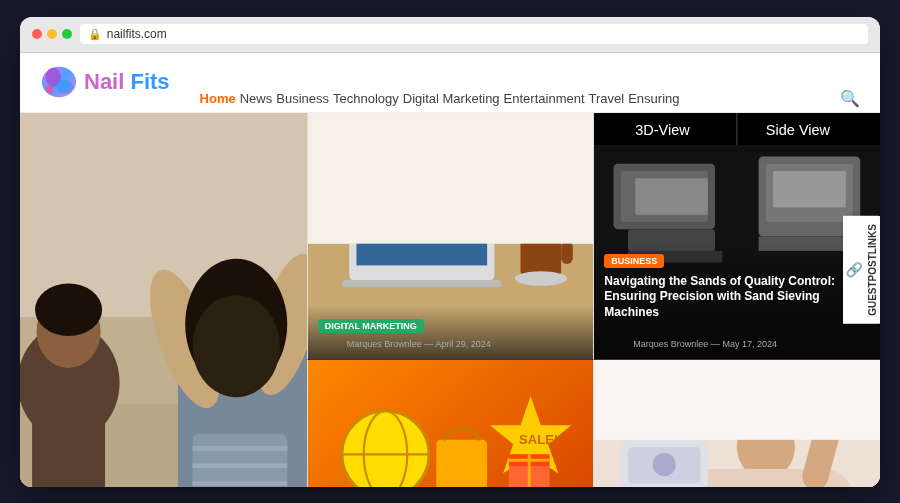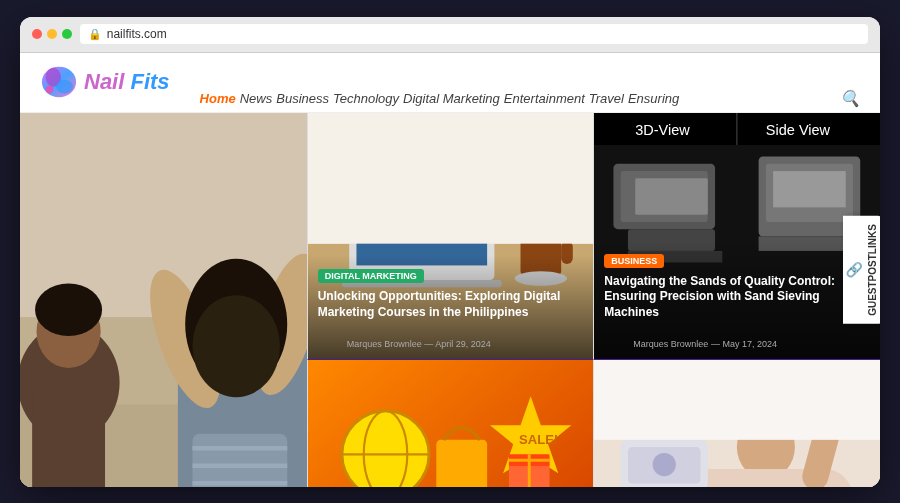--- a/index.html
+++ b/index.html
@@ -61,21 +61,20 @@
       overflow: hidden;
       position: relative;
     }
     
     .site-header {
       display: flex;
       align-items: center;
       padding: 10px 20px;
       border-bottom: 1px solid #eee;
       height: 60px;
-      font-style: italic;
     }
     .logo {
       display: flex;
       align-items: center;
       gap: 6px;
       margin-right: 30px;
     }
     .logo-icon {
       width: 38px;
       height: 38px;
@@ -355,21 +354,20 @@
               <ellipse cx="162" cy="80" rx="14" ry="5" fill="#a0522d"></ellipse>
               <rect x="176" y="88" width="8" height="16" fill="#8B4513" rx="4"></rect>
 
               <ellipse cx="162" cy="114" rx="18" ry="5" fill="#ccc"></ellipse>
 
               <rect x="0" y="0" width="200" height="90" fill="#f5f0e8"></rect>
             </svg>
           </div>
           <div class="card-overlay">
             <span class="badge badge-digital">DIGITAL MARKETING</span>
-            <div class="article-title">Unlocking Opportunities: Exploring Digital Marketing Courses in the Philippines</div>
             <div class="article-meta">
               <span>Marques Brownlee</span>
               <span> — </span>
               <span>April 29, 2024</span>
             </div>
           </div>
         </div>
 
         <div class="article-card">
           <div class="card-bg card-bg-2">

